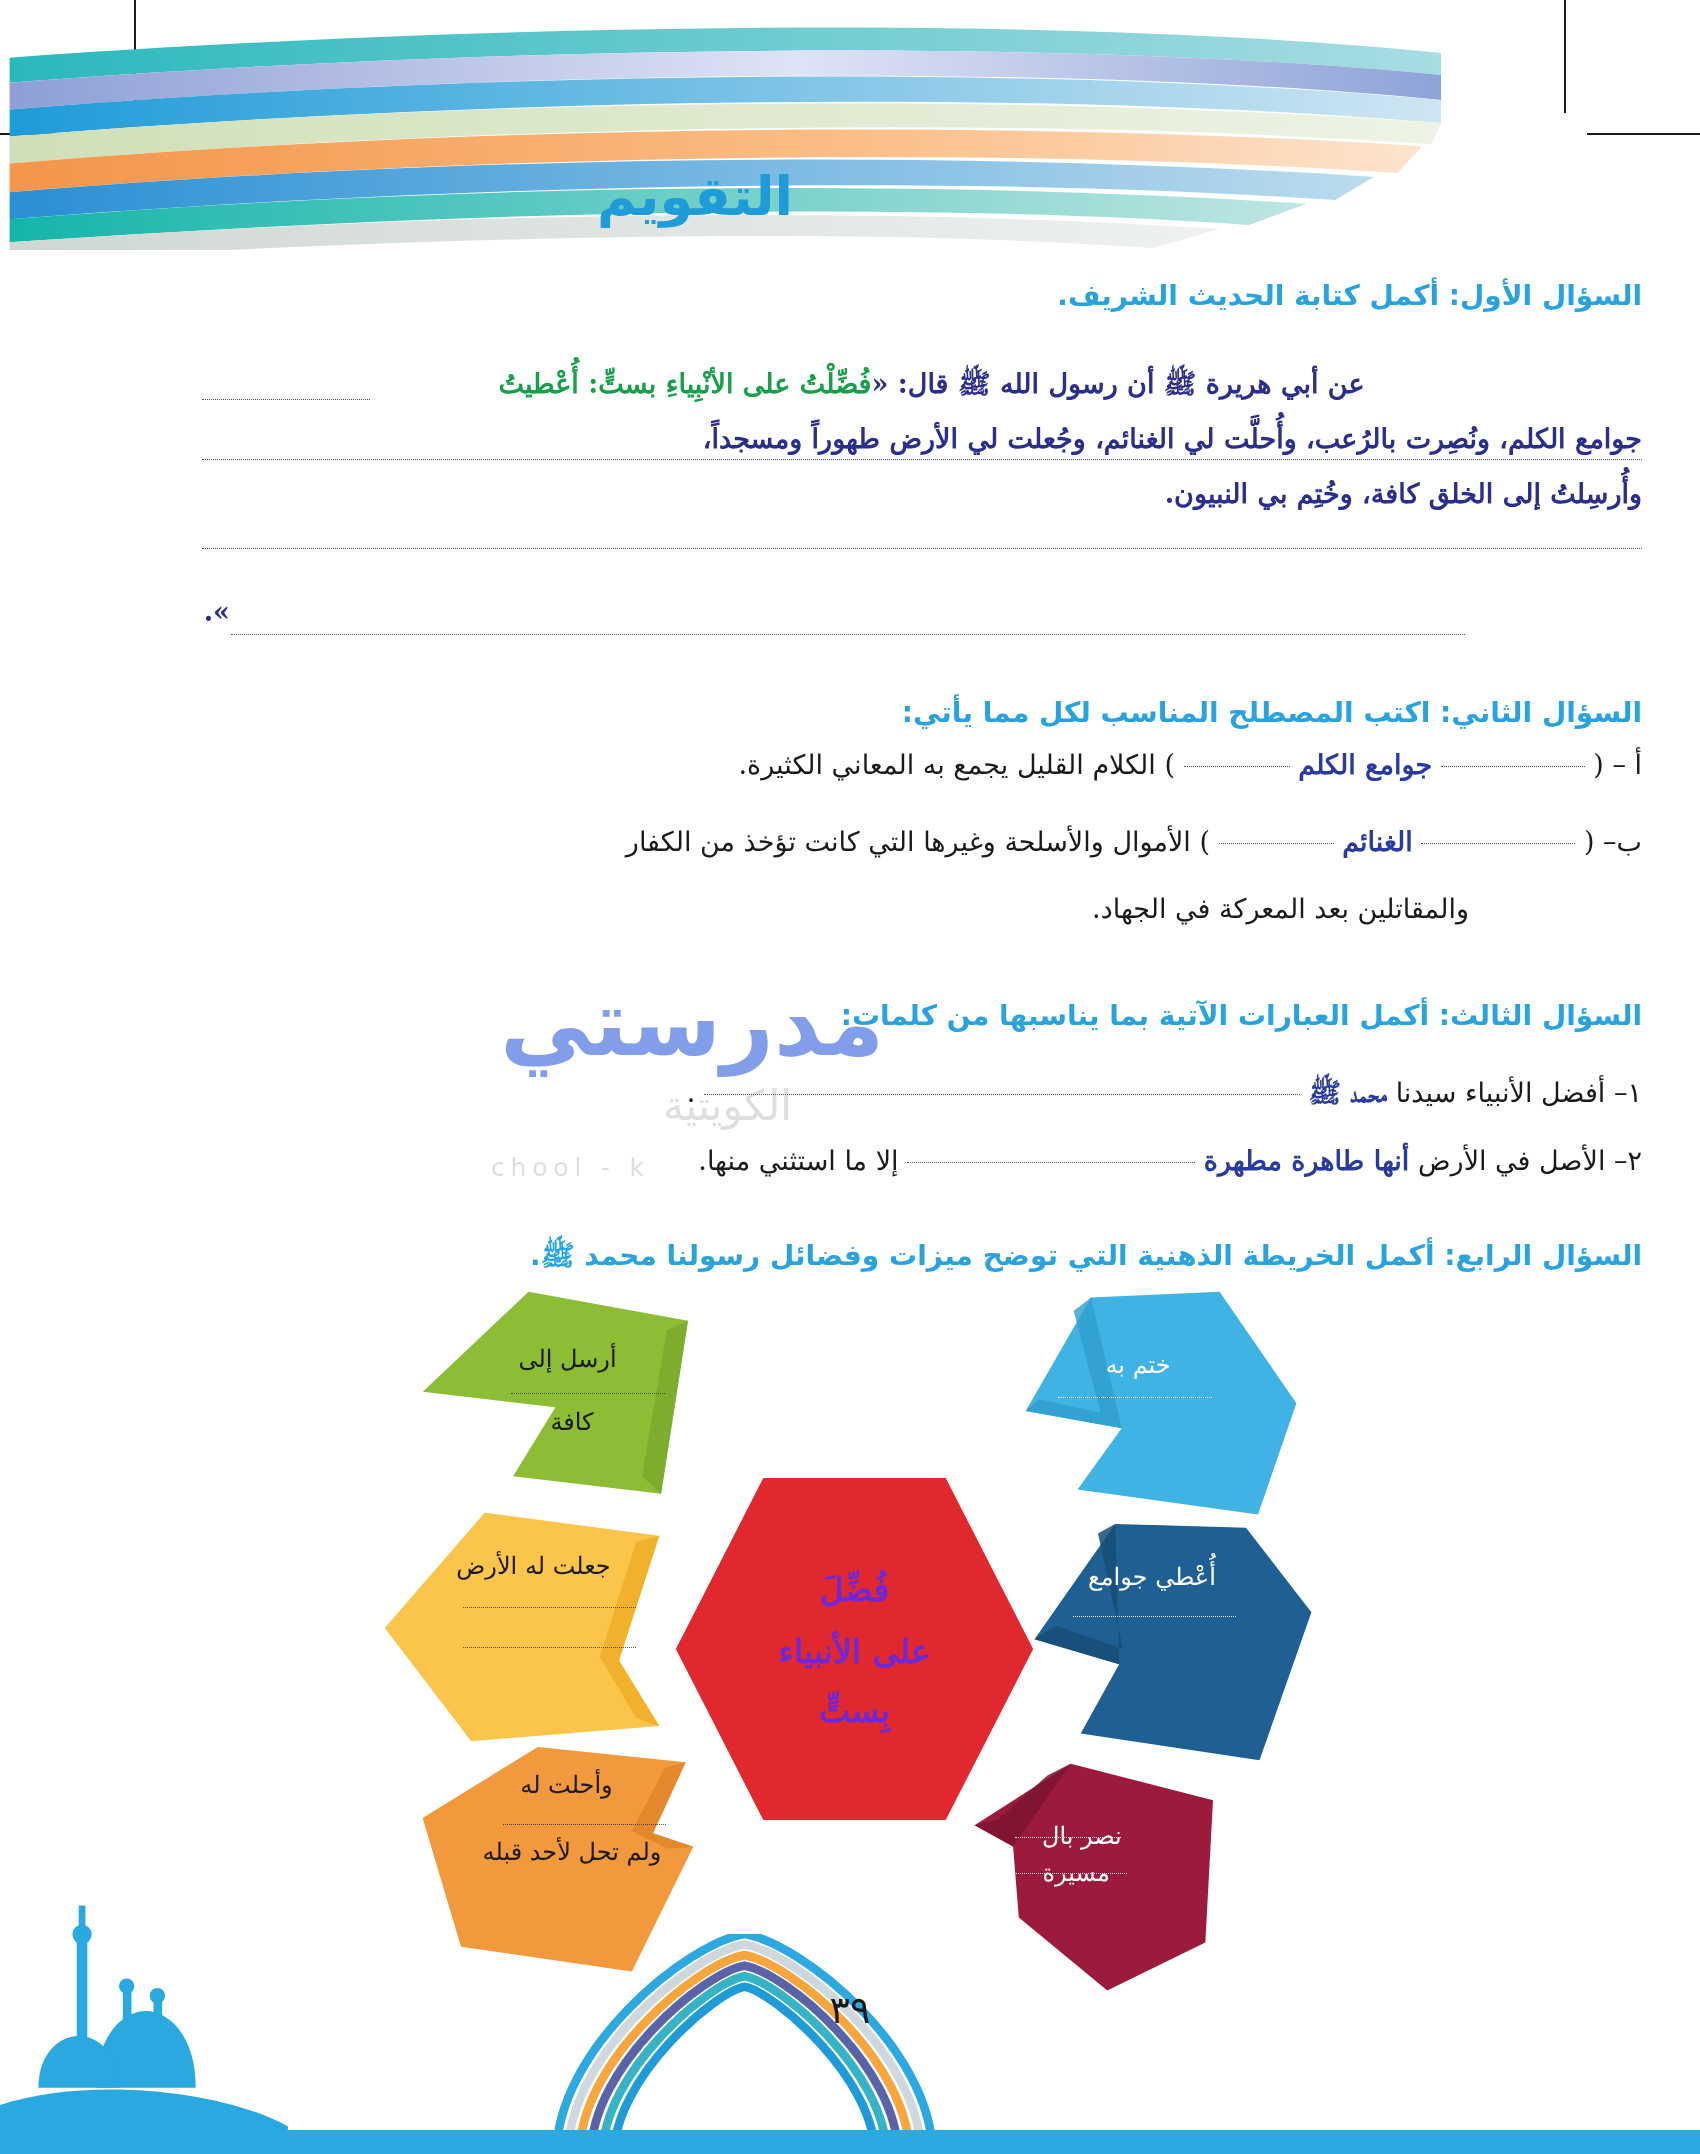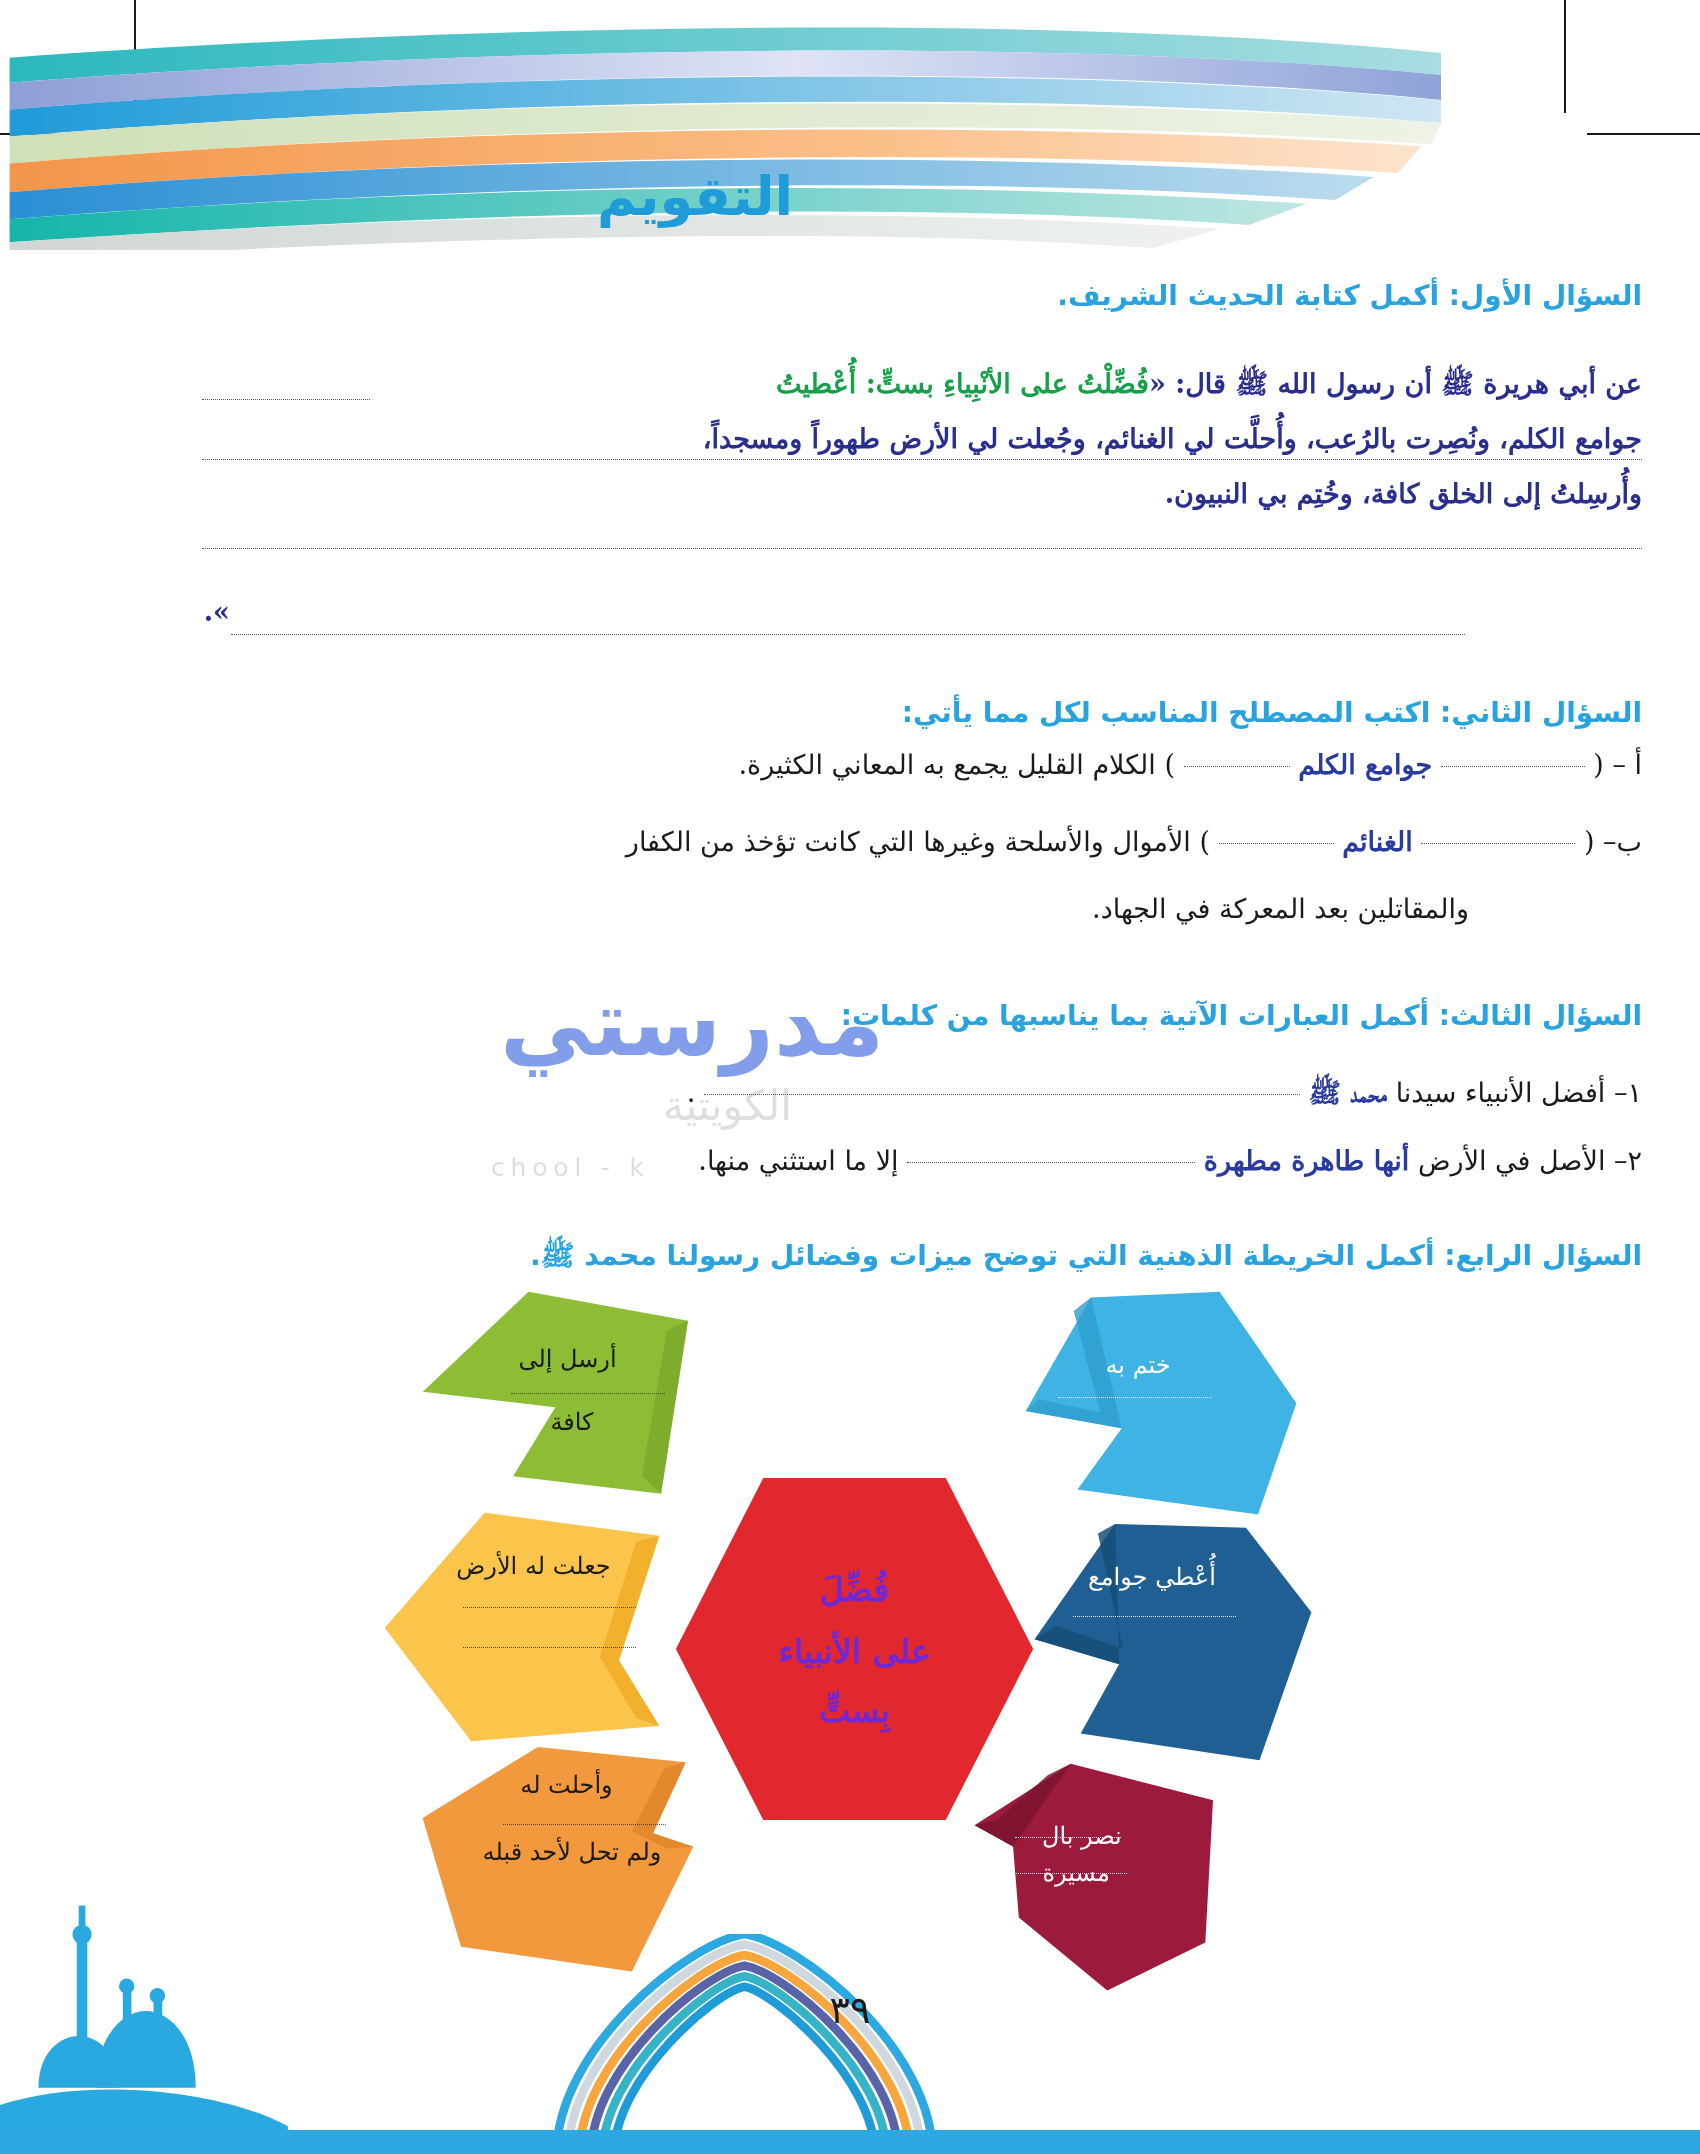--- a/index.html
+++ b/index.html
@@ -24,21 +24,21 @@
     display:inline-block;
     font-family:"DejaVu Sans","Liberation Sans",sans-serif;
     font-size:54px;font-weight:bold;color:#1f9bd8;letter-spacing:-1px;
   }
   .qhead{
     position:absolute;
     font-size:28px;font-weight:bold;color:#29a3e0;
     direction:rtl;text-align:right;white-space:nowrap;
   }
   .body-line{
-    position:absolute;direction:rtl;text-align:right;
+    position:absolute;direction:rtl;text-align:center;
     font-family:"DejaVu Serif","Liberation Serif",serif;
     font-size:27px;color:#1a1a1a;
   }
   .hadith{
     color:#2a2f8f;font-weight:bold;
   }
   .hl-green{color:#17a04a;font-weight:bold;}
   .ans{color:#2a3ba0;font-weight:bold;}
   .dots{
     border-bottom:1.9px dotted #555;display:inline-block;vertical-align:middle;

